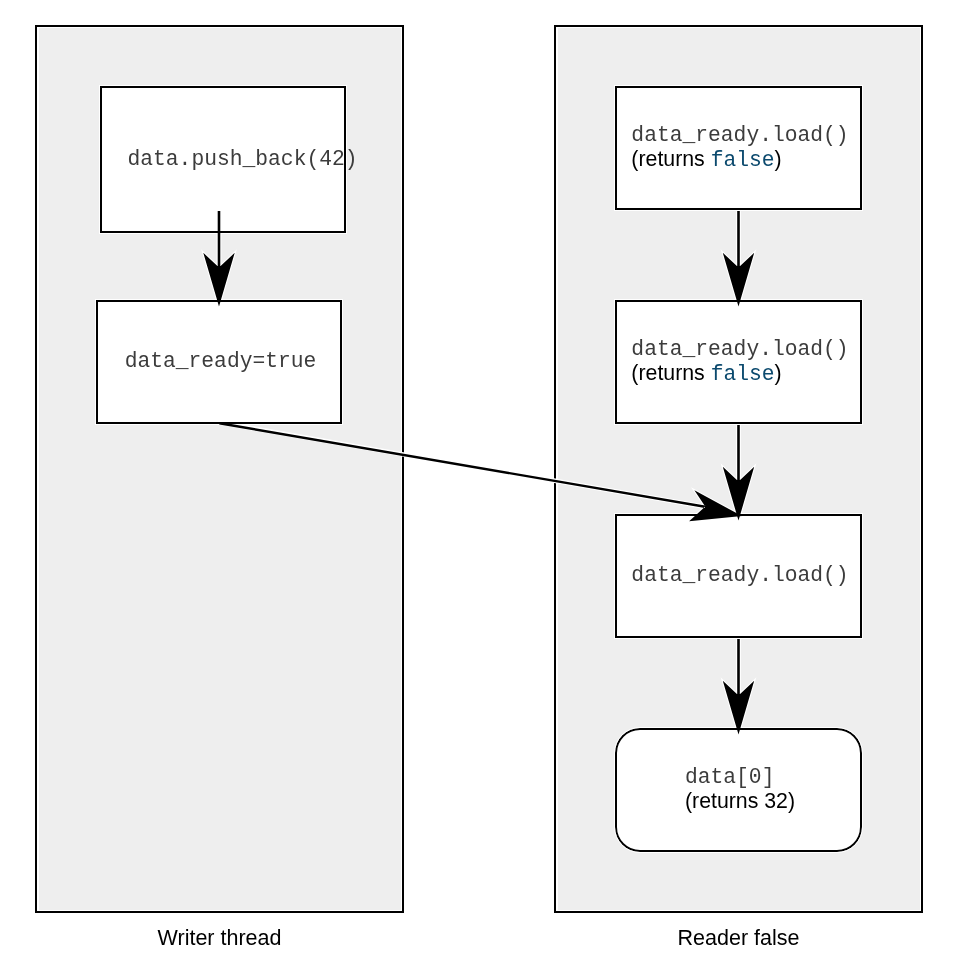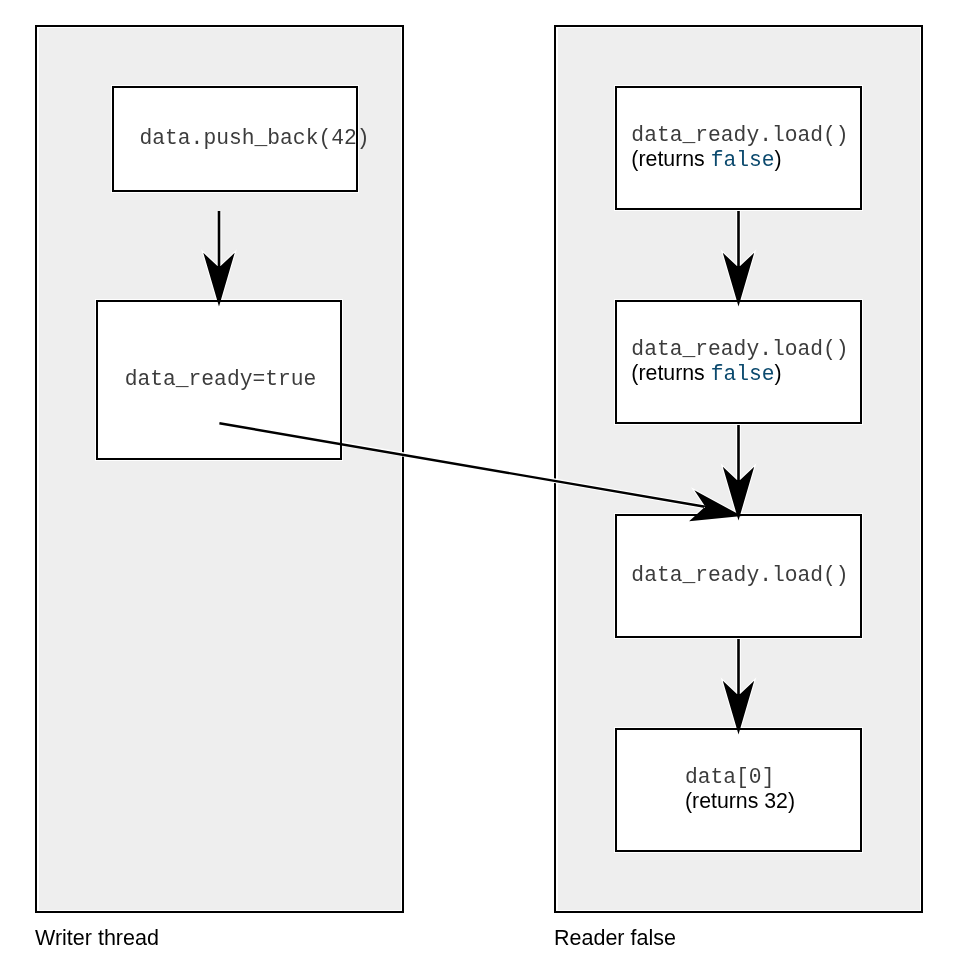--- a/index.html
+++ b/index.html
@@ -27,20 +27,21 @@
   .lane-fill {
     position: absolute;
     left: 1.5px;
     top: 1px;
     right: 1px;
     bottom: 1px;
     background: #eeeeee;
   }
   .lane-label {
     position: absolute;
+    text-align: center;
     font-family: "Liberation Sans", sans-serif;
     font-size: 21.5px;
     line-height: 25px;
     color: #000000;
     white-space: nowrap;
   }
   .node {
     position: absolute;
     background: #ffffff;
     border: 2px solid #000000;
@@ -100,26 +101,26 @@
   <svg class="arrows" viewBox="0 0 958 963" width="958" height="963" xmlns="http://www.w3.org/2000/svg">
     <g class="halo" fill="#ffffff" stroke="#ffffff" stroke-width="2.2" stroke-linejoin="miter" stroke-miterlimit="6">
       <path d="M217.7 212.4 L220.3 212.4 L220.3 267.5 L217.7 267.5 Z M203.3 252.8 L219 267.5 L234.7 252.8 L219 306.6 Z"></path>
       <path d="M737.2 212.4 L739.8 212.4 L739.8 267.5 L737.2 267.5 Z M722.8 252.8 L738.5 267.5 L754.2 252.8 L738.5 306.6 Z"></path>
       <path d="M737.2 426.4 L739.8 426.4 L739.8 481.5 L737.2 481.5 Z M722.8 466.8 L738.5 481.5 L754.2 466.8 L738.5 520.6 Z"></path>
       <path d="M737.2 640.4 L739.8 640.4 L739.8 695.5 L737.2 695.5 Z M722.8 680.8 L738.5 695.5 L754.2 680.8 L738.5 734.6 Z"></path>
       <path d="M222.5 421.9 L705.2 505.6 L704.8 507.9 L222.1 424.2 Z M694.4 490.3 L705.2 506.6 L689.1 521.3 L742.0 516.1 Z"></path>
     </g>
   </svg>
 
-  <div class="node" style="left:112px;top:86px;width:246px;height:106px;padding-left:36px;">
+  <div class="node" style="left:100px;top:86px;width:246px;height:147px;padding-left:36px;">
     <div class="node-text">
       <div class="code">data.push_back(42)</div>
     </div>
   </div>
-  <div class="node" style="left:96px;top:300px;width:246px;height:160px;">
+  <div class="node" style="left:96px;top:300px;width:246px;height:124px;">
     <div class="node-text">
       <div class="code">data_ready=true</div>
     </div>
   </div>
 
   <div class="node" style="left:615px;top:86px;width:247px;height:124px;">
     <div class="node-text">
       <div class="code">data_ready.load()</div>
       <div class="ret"><span>(returns </span><span class="mono">false</span><span>)</span></div>
     </div>
@@ -128,21 +129,21 @@
     <div class="node-text">
       <div class="code">data_ready.load()</div>
       <div class="ret"><span>(returns </span><span class="mono">false</span><span>)</span></div>
     </div>
   </div>
   <div class="node" style="left:615px;top:514px;width:247px;height:124px;">
     <div class="node-text">
       <div class="code">data_ready.load()</div>
     </div>
   </div>
-  <div class="node" style="left:615px;top:728px;width:247px;height:124px;">
+  <div class="node" style="left:615px;top:728px;width:247px;height:124px;border-radius:25px;">
     <div class="node-text">
       <div class="code">data[0]</div>
       <div class="ret"><span>(returns 32)</span></div>
     </div>
   </div>
 
   <svg class="arrows" viewBox="0 0 958 963" width="958" height="963" xmlns="http://www.w3.org/2000/svg">
     <g fill="#000000" stroke="none" shape-rendering="geometricPrecision">
       <path d="M217.7 211 L220.3 211 L220.3 267.5 L217.7 267.5 Z
                M203.3 252.8 L219 267.5 L234.7 252.8 L219 306.6 Z"></path>

